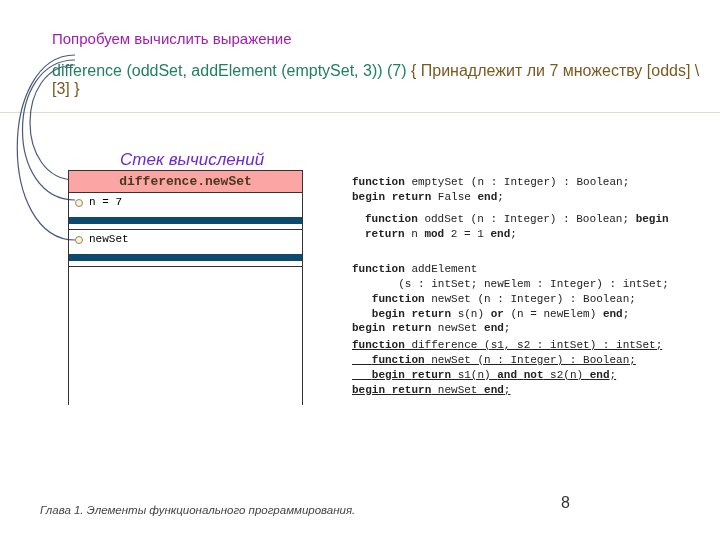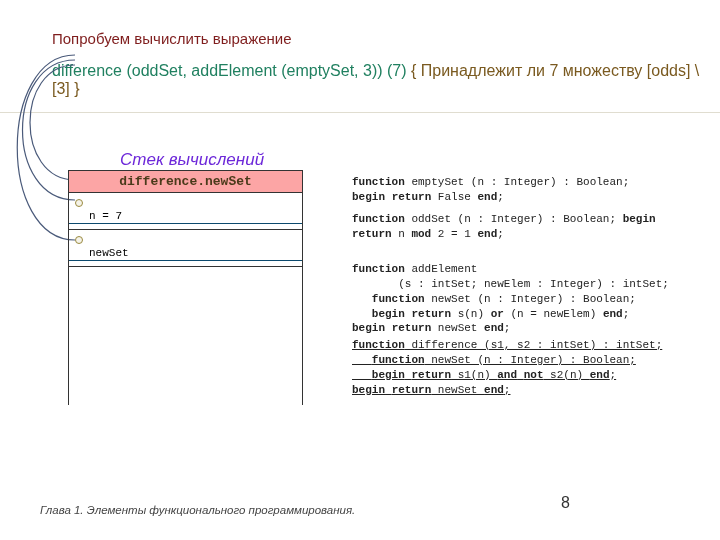--- a/index.html
+++ b/index.html
@@ -7,21 +7,21 @@
     width: 720px;
     height: 540px;
     background: #fff;
     font-family: Arial, sans-serif;
     position: relative;
     overflow: hidden;
   }
   .title {
     position: absolute;
     left: 52px; top: 30px;
-    color: #7f1d1d;
+    color: #a21caf;
     font-size: 15px;
   }
   .expr {
     position: absolute;
     left: 52px; top: 62px;
     font-family: Liberation Sans, sans-serif;
     font-size: 16px;
     color: #333;
   }
   .sig { color: #208060; }
@@ -49,22 +49,22 @@
     font-weight: bold;
     font-size: 13px;
     text-align: center;
     padding: 3px 0;
     border-bottom: 1.5px solid #333;
     color: #4a3a1a;
   }
   .cell {
     font-family: "Courier New", monospace;
     font-size: 11px;
-    padding: 16px 4px 2px 20px;
-    border-bottom: 1px solid #0c4a6e;
+    padding: 2px 4px 2px 20px;
+    border-bottom: 7px solid #0c4a6e;
     position: relative;
     height: 31px;
     line-height: 15px;
   }
   .cell.thin-gap { border-bottom: 1px solid #333; height: 6px; padding:0; }
   .dot::before {
     content: "";
     position: absolute;
     left: 6px; top: 6px;
     width: 6px; height: 6px;
@@ -84,21 +84,21 @@
     position: absolute;
     left: 352px;
     font-family: "Courier New", monospace;
     font-size: 11px;
     line-height: 1.35;
     color: #222;
     white-space: pre;
   }
   .kw { font-weight: bold; }
   #cb1 { top: 175px; }
-  #cb2 { top: 212px; }
+  #cb2 { top: 212px; margin-left: 13px; }
   #cb3 { top: 262px; }
   #cb4 { top: 338px; text-decoration: underline; }
 
   .footer {
     position: absolute;
     left: 40px; bottom: 22px;
     font-size: 11.5px;
     font-style: italic;
     color: #444;
     line-height: 1.4;

